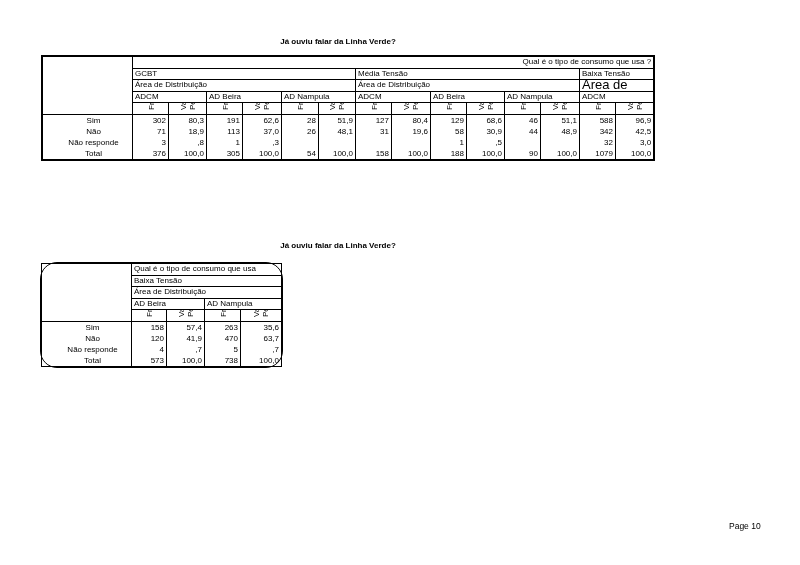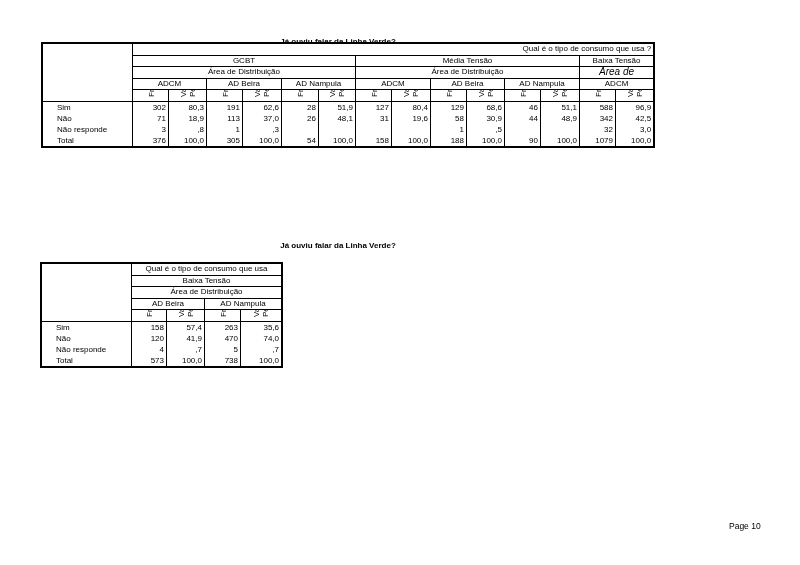--- a/index.html
+++ b/index.html
@@ -1,41 +1,41 @@
 <!DOCTYPE html>
 <html><head>
 <meta charset="utf-8">
 <style>
   html, body { margin:0; padding:0; }
   body { width:800px; height:565px; background:#ffffff; position:relative; overflow:hidden;
          font-family:"Liberation Sans", sans-serif; color:#000; }
   .title { position:absolute; left:0; width:676px; text-align:center; font-size:8px; font-weight:bold; }
   table.xt { position:absolute; border-collapse:collapse; font-size:8px; table-layout:fixed; }
   table.xt td { border:1px solid #000; padding:0 2px; height:10.5px; line-height:10px; white-space:nowrap; overflow:hidden; }
-  table.xt td.c { text-align:center; }
+  table.xt td.c { text-align:left; }
   table.xt td.r { text-align:right; }
   table.xt td.stub { border-right:1.5px solid #000; }
   .outer { outline:1.5px solid #000; }
   td.vh { height:54px; padding:0; position:relative; }
   td.vh .vt { position:absolute; left:50%; bottom:4px; transform-origin:left bottom;
               transform:rotate(-90deg) translate(0, 50%); white-space:nowrap; line-height:9px; text-align:left; }
   td.vh .vt.two { transform:rotate(-90deg) translate(0, 50%); }
   tr.dr td { border-top:none; border-bottom:none; height:11px; line-height:11px; }
   tr.dr.first td { border-top:1.5px solid #000; }
   tr.dr.last td { border-bottom:1.5px solid #000; }
-  td.rl { text-align:left; padding-left:14px !important; }
-  td.clip { font-size:10px; line-height:9px; vertical-align:top;font-style:italic; }
+  td.rl { text-align:center; padding-left:14px !important; }
+  td.clip { font-size:13px; line-height:9px; vertical-align:top; }
   .page-num { position:absolute; left:729px; top:521px; font-size:8.5px; }
 </style>
 </head>
 <body>
 
 <div class="title" style="top:37px;">Já ouviu falar da Linha Verde?</div>
 
-<table class="xt outer" style="left:42px; top:43px; width:611px;">
+<table class="xt outer" style="left:42px; top:56px; width:611px;">
   <colgroup>
     <col style="width:90px">
     <col style="width:36px">
       <col style="width:38px">
       <col style="width:36px">
       <col style="width:39px">
     <col style="width:37px">
       <col style="width:37px">
       <col style="width:36px">
       <col style="width:39px">
@@ -182,21 +182,21 @@
         <td class="r">90</td>
         <td class="r">100,0</td>
         <td class="r">1079</td>
         <td class="r">100,0</td>
       </tr>
     </tbody>
 </table>
 
 <div class="title" style="top:241px;">Já ouviu falar da Linha Verde?</div>
 
-<table class="xt outer" style="left:41px; top:263px; width:240px;">
+<table class="xt outer" style="left:41px; top:263px; width:240px;border-radius:16px;">
   <colgroup>
     <col style="width:90px">
     <col style="width:35px">
       <col style="width:38px">
       <col style="width:36px">
       <col style="width:41px">
   </colgroup>
   <tbody>
       <tr>
     <td class="stub" rowspan="5"></td>
@@ -233,21 +233,21 @@
         <td class="r">158</td>
         <td class="r">57,4</td>
         <td class="r">263</td>
         <td class="r">35,6</td>
       </tr>
       <tr class="dr">
         <td class="rl stub">Não</td>
         <td class="r">120</td>
         <td class="r">41,9</td>
         <td class="r">470</td>
-        <td class="r">74,0</td>
+        <td class="r">63,7</td>
       </tr>
       <tr class="dr">
         <td class="rl stub">Não responde</td>
         <td class="r">4</td>
         <td class="r">,7</td>
         <td class="r">5</td>
         <td class="r">,7</td>
       </tr>
       <tr class="dr last">
         <td class="rl stub">Total</td>

